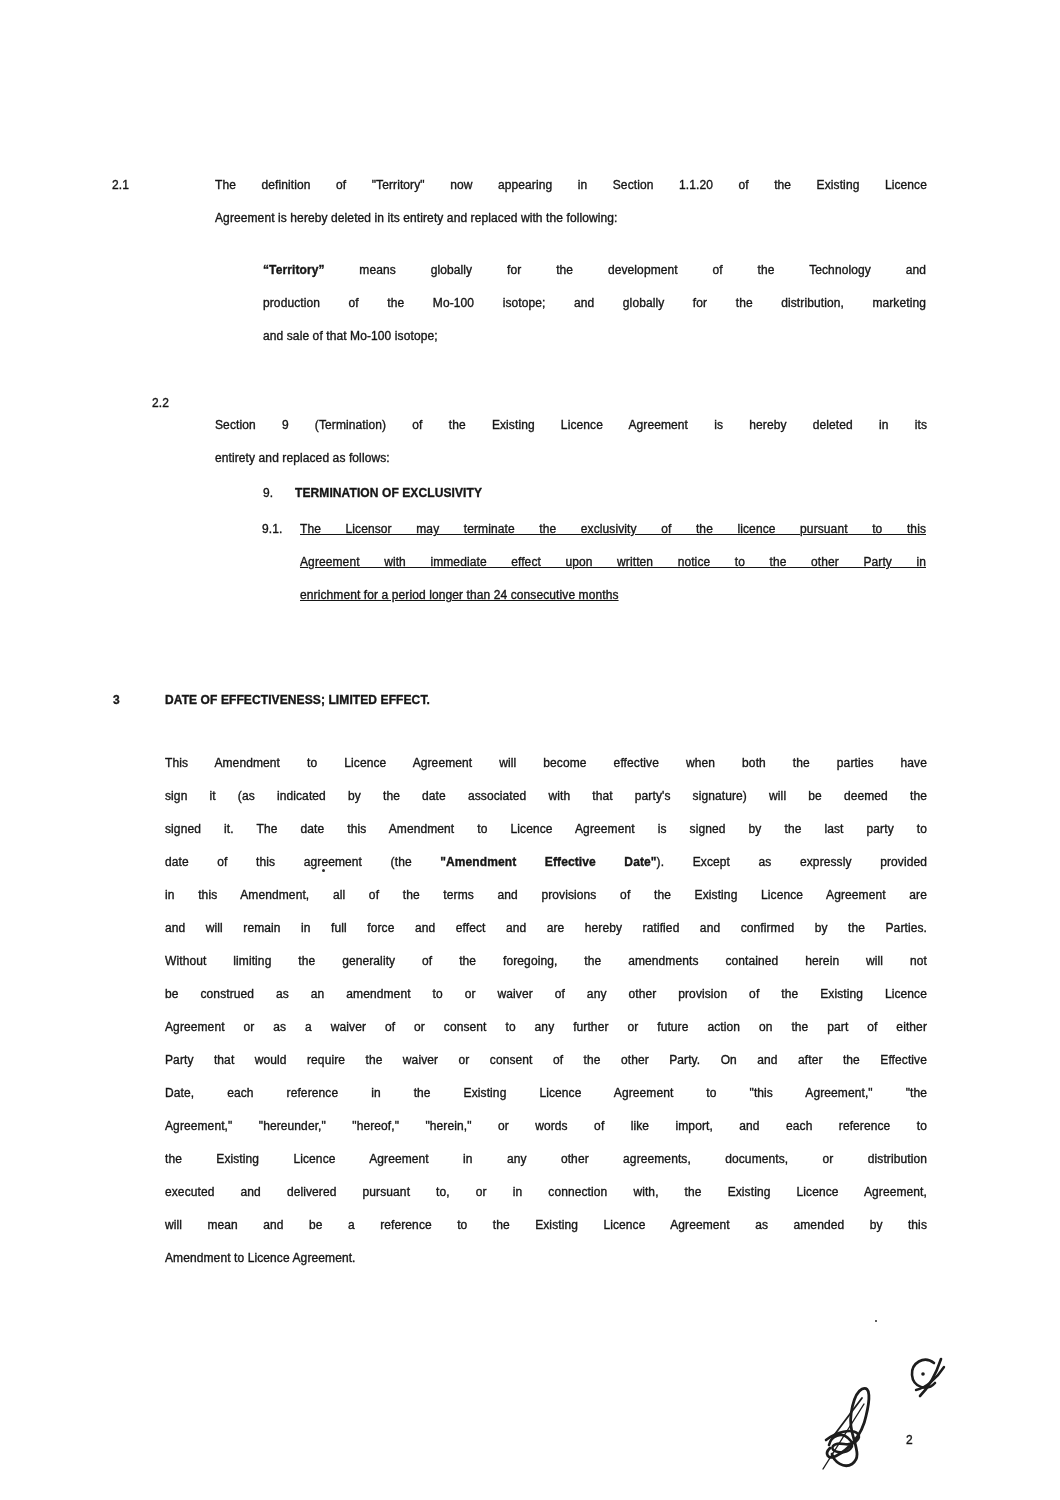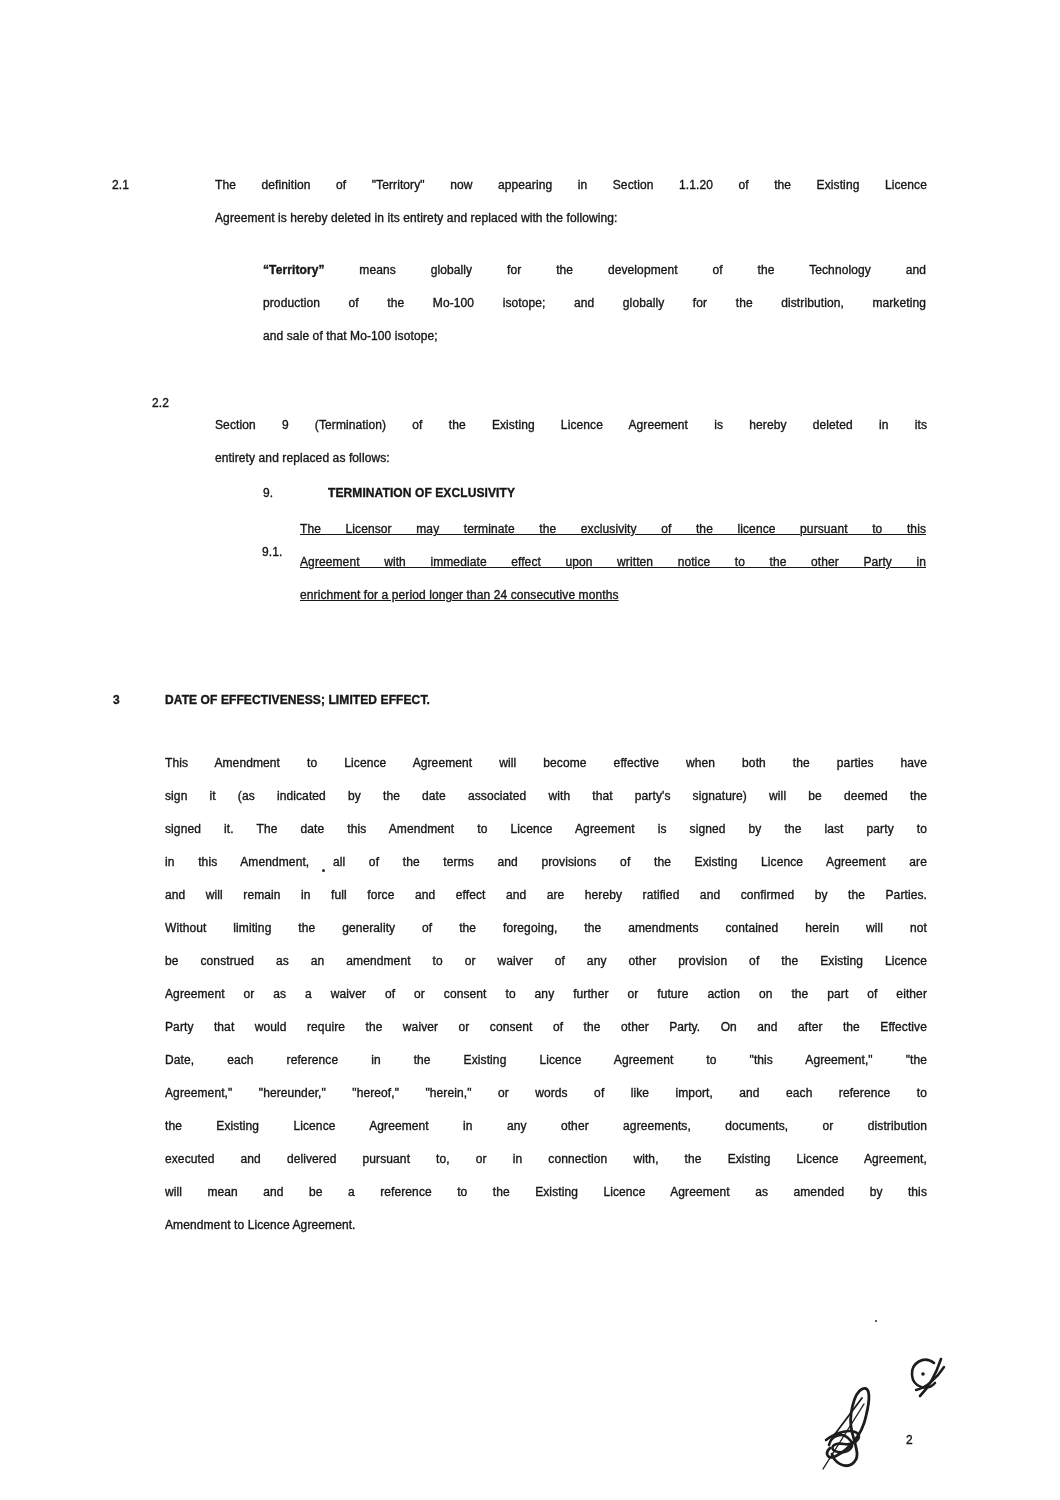--- a/index.html
+++ b/index.html
@@ -43,36 +43,37 @@
     <div class="line">and sale of that Mo-100 isotope;</div>
   </div>
 
   <div class="t" style="left:112px;top:387px;margin-left:40px;">2.2</div>
   <div class="t" style="left:215px;top:409px;width:712px;">
     <div class="line j">Section 9 (Termination) of the Existing Licence Agreement is hereby deleted in its</div>
     <div class="line">entirety and replaced as follows:</div>
   </div>
 
   <div class="t" style="left:263px;top:477px;">9.</div>
-  <div class="t b" style="left:328px;top:477px;">TERMINATION OF EXCLUSIVITY</div>
+  <div class="t b" style="left:295px;top:477px;">TERMINATION OF EXCLUSIVITY</div>
 
-  <div class="t" style="left:262px;top:536px;">9.1.</div>
+  <div class="t" style="left:262px;top:513px;">9.1.</div>
   <div class="t" style="left:300px;top:513px;width:626px;text-decoration:underline;">
     <div class="line j">The Licensor may terminate the exclusivity of the licence pursuant to this</div>
     <div class="line j">Agreement with immediate effect upon written notice to the other Party in</div>
     <div class="line">enrichment for a period longer than 24 consecutive months</div>
   </div>
 
   <div class="t b" style="left:113px;top:684px;">3</div>
   <div class="t b" style="left:165px;top:684px;">DATE OF EFFECTIVENESS; LIMITED EFFECT.</div>
 
   <div class="t" style="left:165px;top:747px;width:762px;">
     <div class="line j">This Amendment to Licence Agreement will become effective when both the parties have</div>
     <div class="line j">sign it (as indicated by the date associated with that party's signature) will be deemed the</div>
     <div class="line j">signed it.  The date this Amendment to Licence Agreement is signed by the last party to</div>
+    <div class="line j"><span>date of this agreement (the </span><span class="b">"Amendment Effective Date"</span><span>).  Except as expressly provided</span></div>
     <div class="line j">in this Amendment, all of the terms and provisions of the Existing Licence Agreement are</div>
     <div class="line j">and will remain in full force and effect and are hereby ratified and confirmed by the Parties.</div>
     <div class="line j">Without limiting the generality of the foregoing, the amendments contained herein will not</div>
     <div class="line j">be construed as an amendment to or waiver of any other provision of the Existing Licence</div>
     <div class="line j">Agreement or as a waiver of or consent to any further or future action on the part of either</div>
     <div class="line j">Party that would require the waiver or consent of the other Party. On and after the Effective</div>
     <div class="line j">Date, each reference in the Existing Licence Agreement to "this Agreement," "the</div>
     <div class="line j">Agreement," "hereunder," "hereof," "herein," or words of like import, and each reference to</div>
     <div class="line j">the Existing Licence Agreement in any other agreements, documents, or distribution</div>
     <div class="line j">executed and delivered pursuant to, or in connection with, the Existing Licence Agreement,</div>

